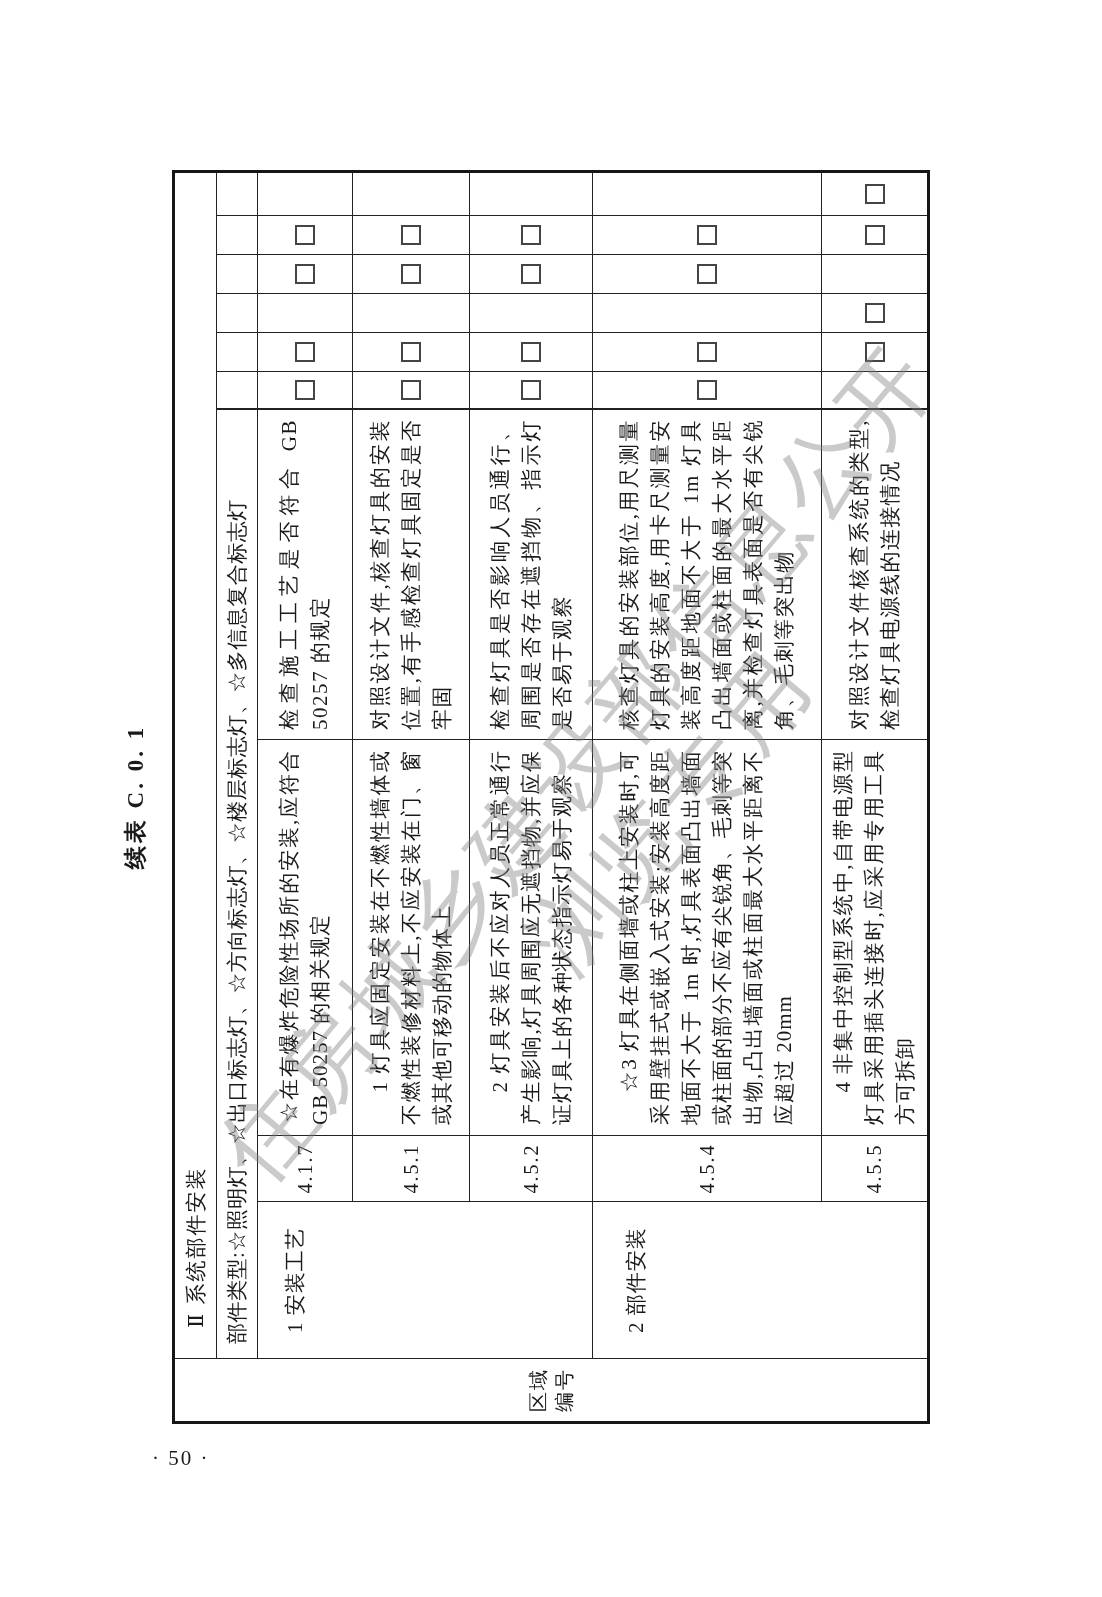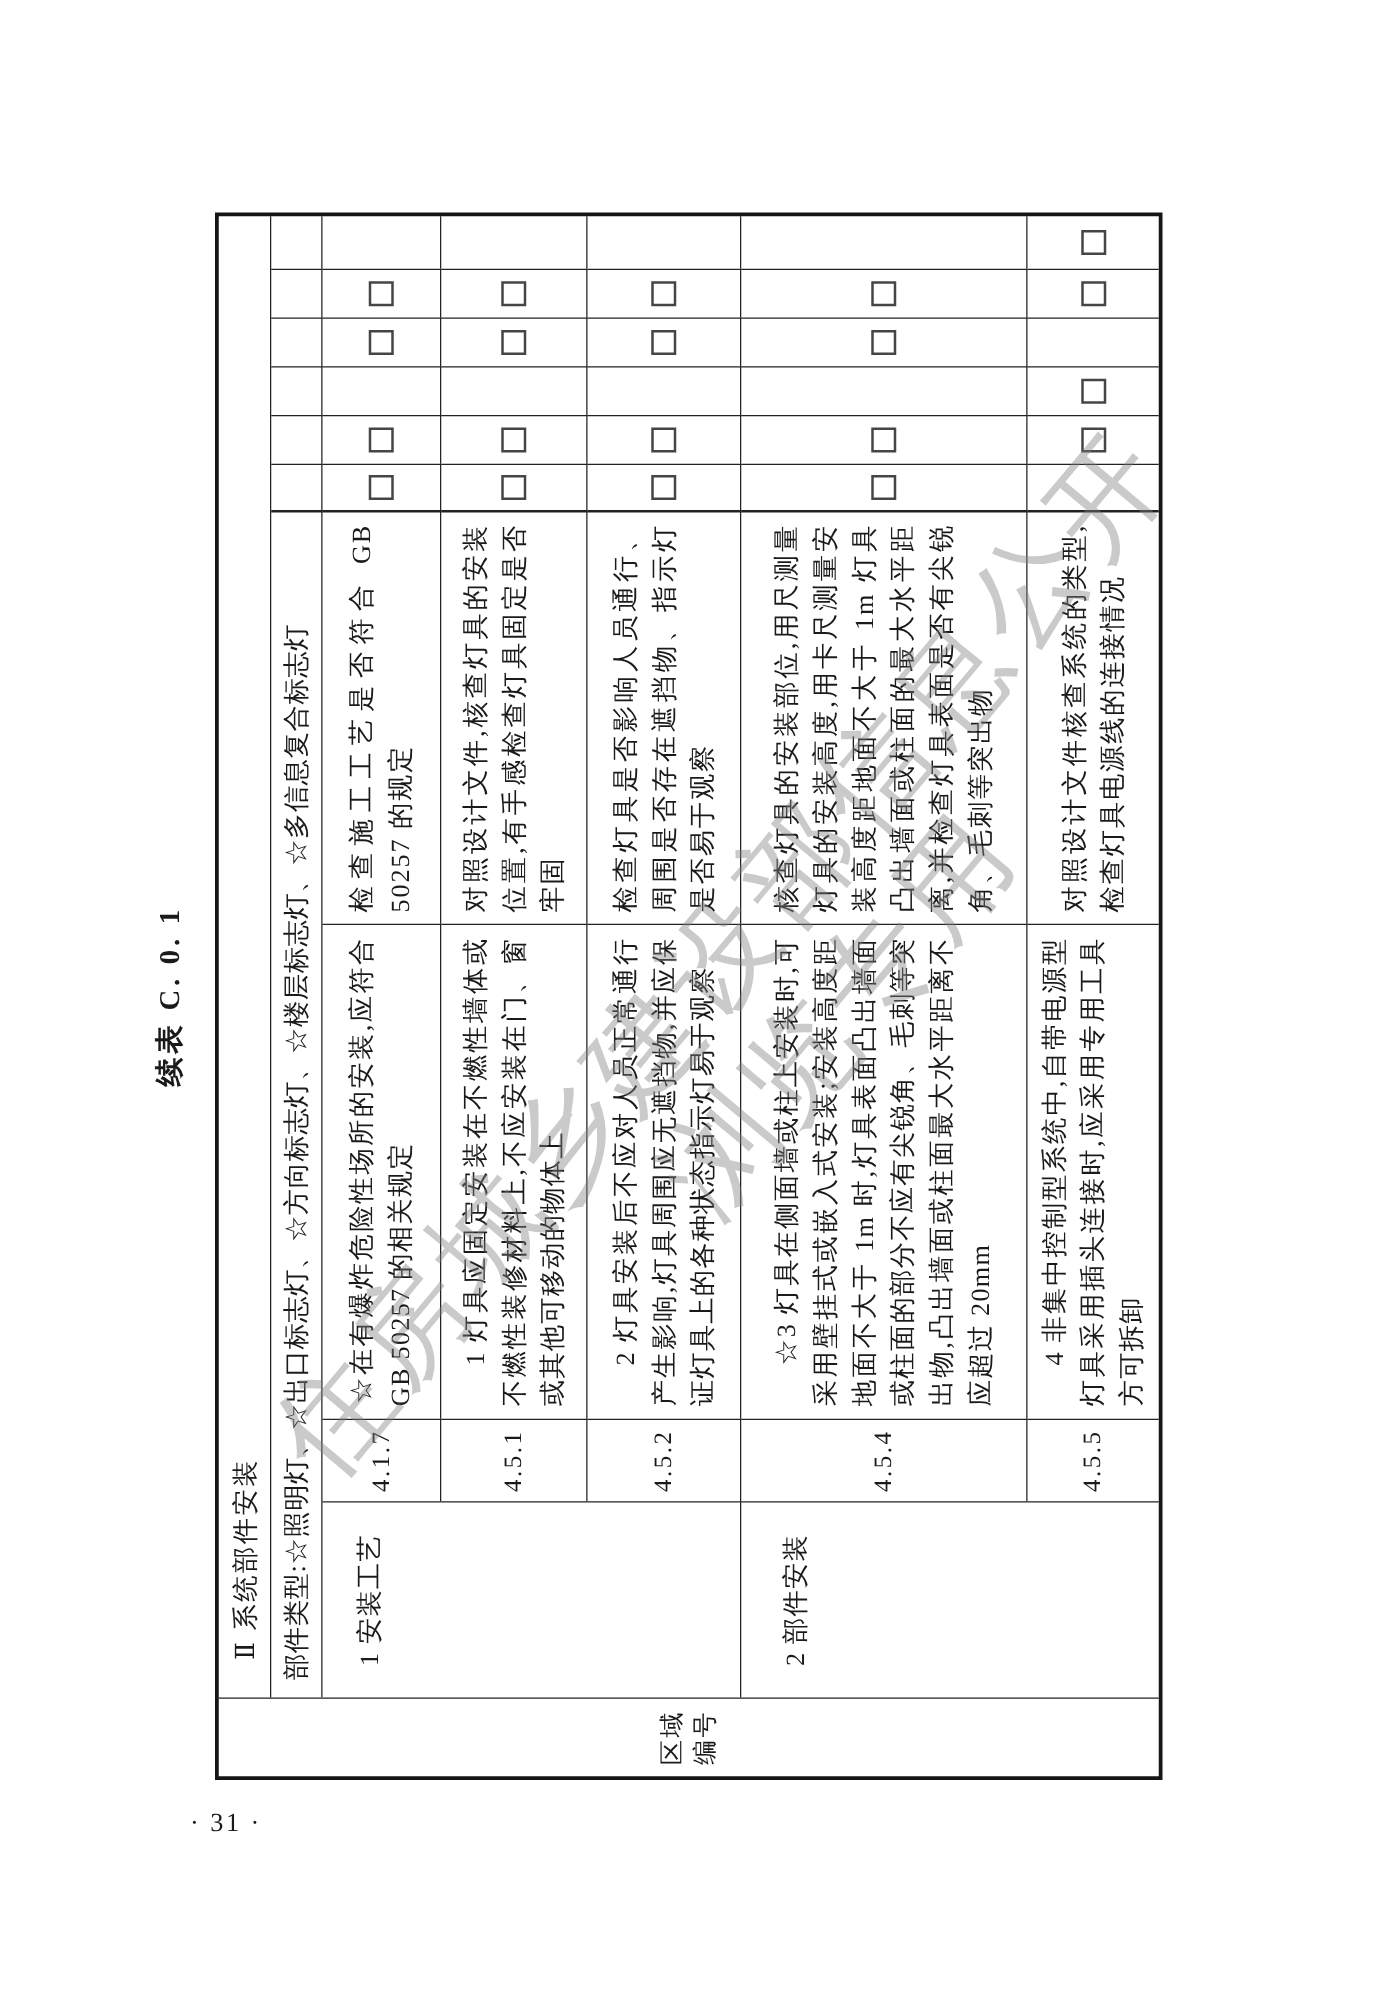--- a/index.html
+++ b/index.html
@@ -204,14 +204,14 @@
         </div>
         <div class="cell cbcell nbr nbb" style="grid-area: 7 / 11;">
           <span class="cb"></span>
         </div>
       </div>
 
     <div class="wm wm1">住房城乡建设部信息公开</div>
     <div class="wm wm2">浏览专用</div>
   </div>
 
-  <div class="pageno">· 31 ·</div>
+  <div class="pageno">· 50 ·</div>
 </div>
 
 </body></html>

